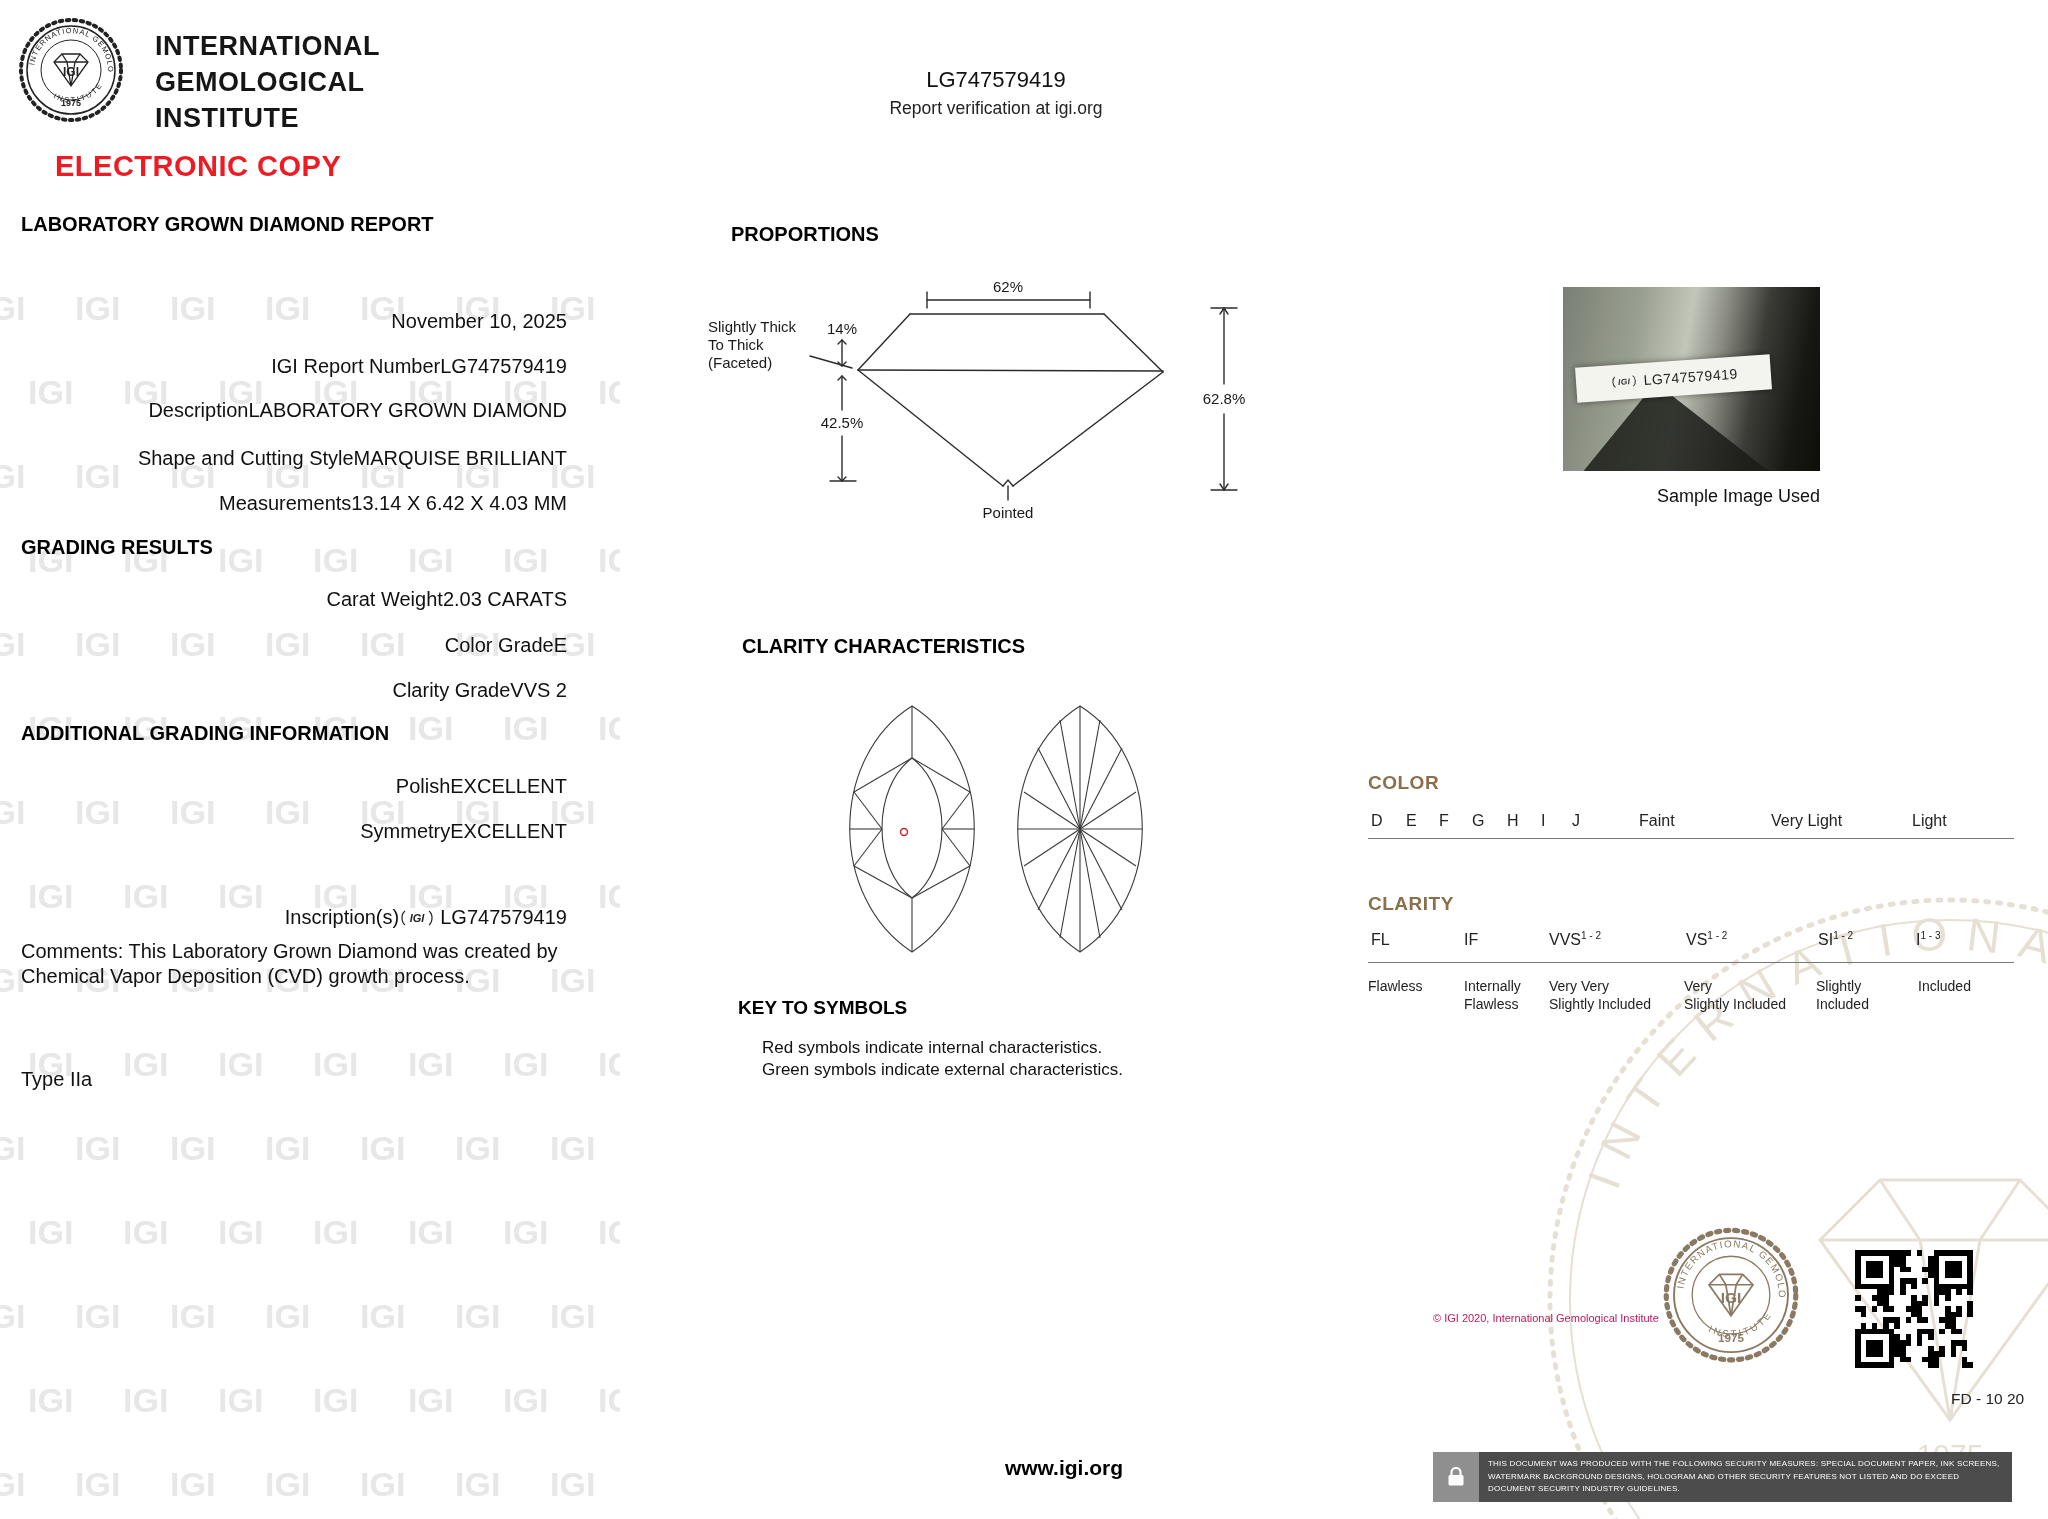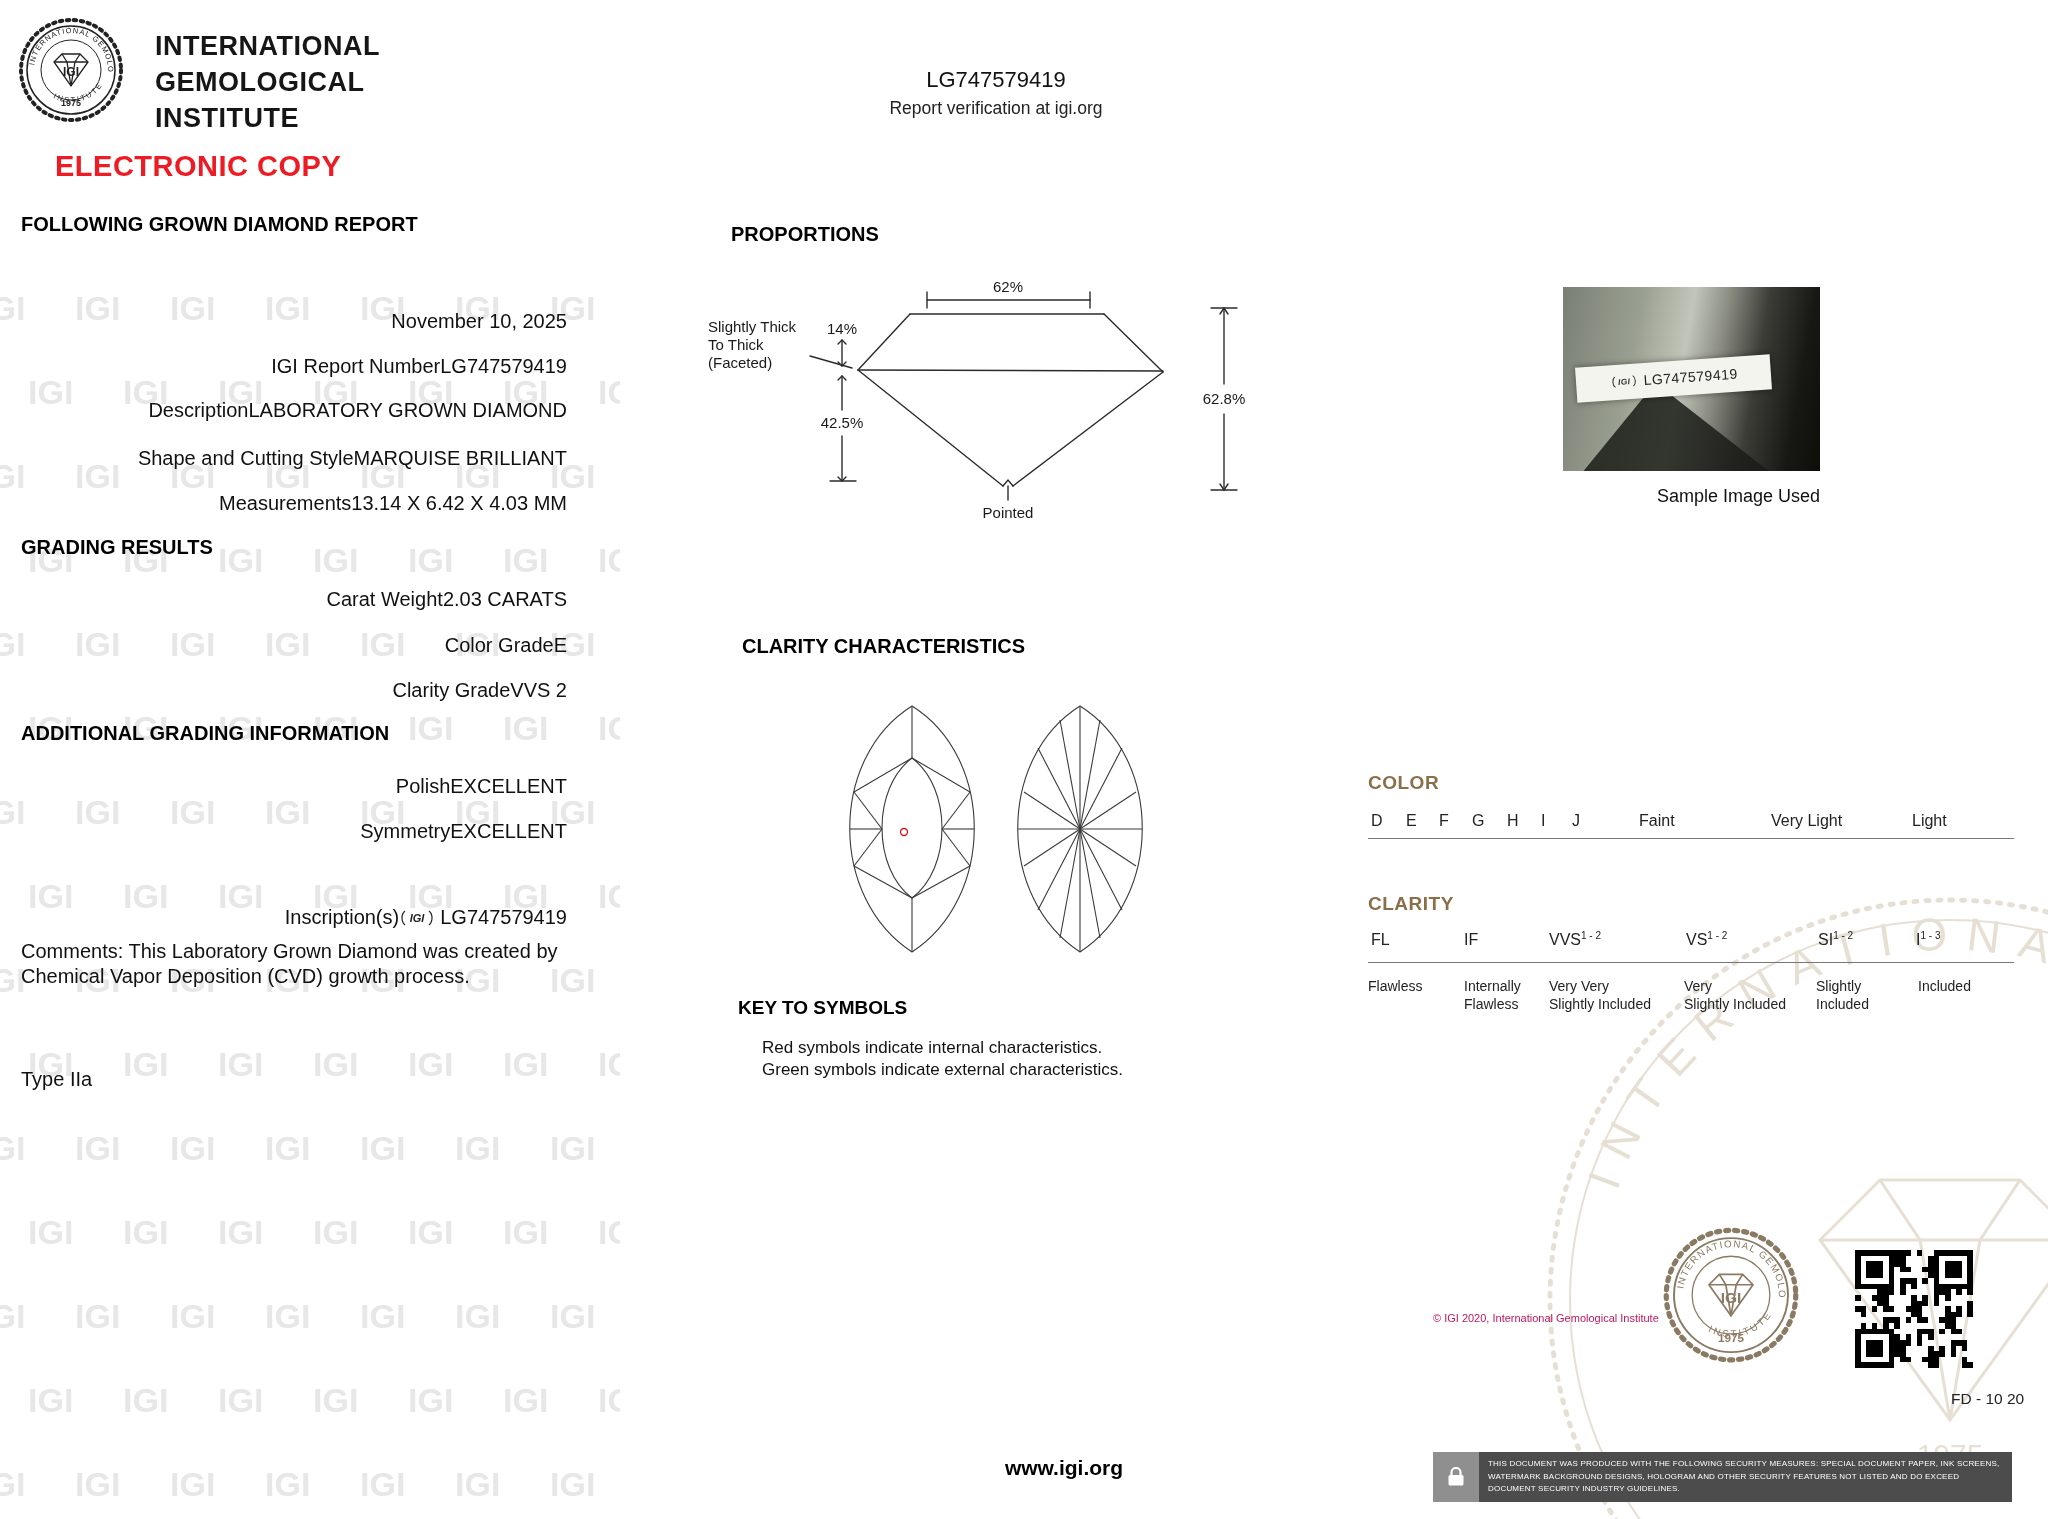--- a/index.html
+++ b/index.html
@@ -186,21 +186,21 @@
   <div class="abs orgname">
     <div>INTERNATIONAL</div>
     <div>GEMOLOGICAL</div>
     <div>INSTITUTE</div>
   </div>
 
   <div class="abs repnum">LG747579419</div>
   <div class="abs verif">Report verification at igi.org</div>
   <div class="abs ecopy">ELECTRONIC COPY</div>
 
-  <div class="sechead" style="top:213px">FOLLOWING GROWN DIAMOND REPORT</div>
+  <div class="sechead" style="top:213px">LABORATORY GROWN DIAMOND REPORT</div>
 
   <div class="frow" style="top:310px">
     <span>November 10, 2025</span>
   </div>
 
   <div class="frow" style="top:355px">
     <span>IGI Report Number</span>
     <span class="fvalue">LG747579419</span>
   </div>
   <div class="frow" style="top:399px">

